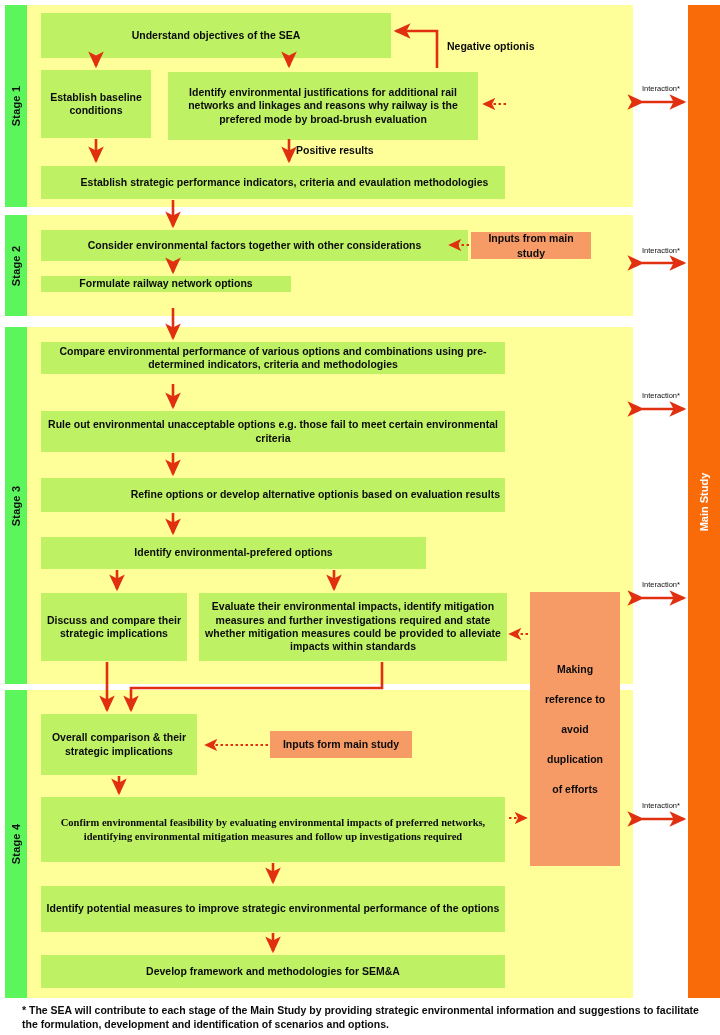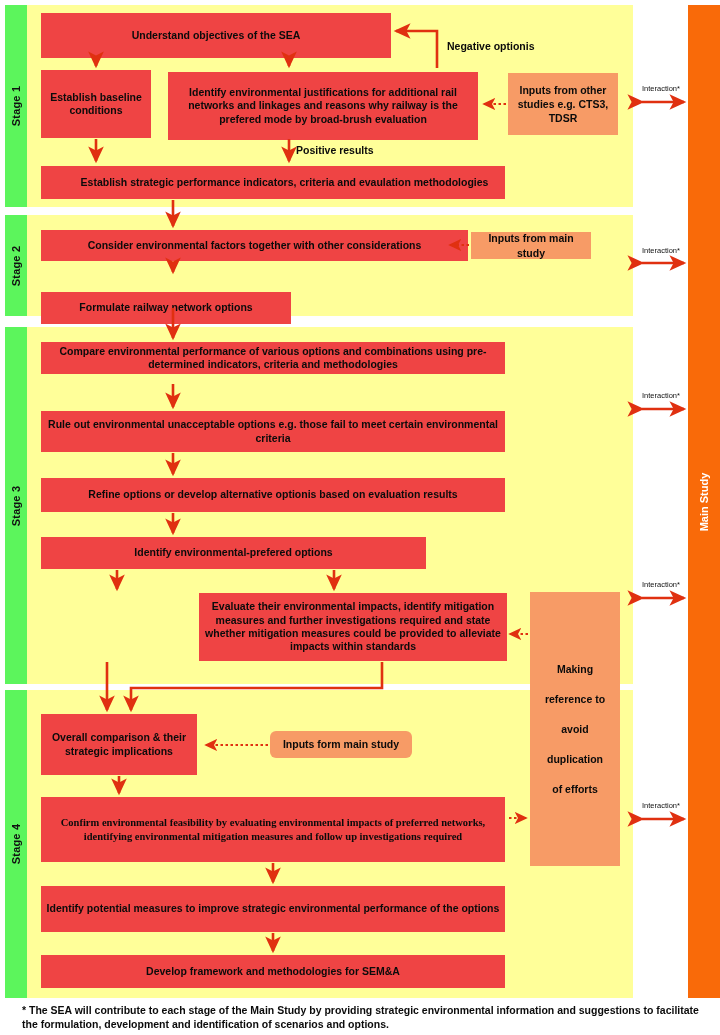--- a/index.html
+++ b/index.html
@@ -34,21 +34,21 @@
   .stage-tab-label {
     transform: rotate(-90deg);
     white-space: nowrap;
     font-size: 11px;
     font-weight: bold;
     color: #111111;
     letter-spacing: 0.2px;
   }
   .proc-box {
     position: absolute;
-    background: #ef4444;
+    background: #bef264;
     display: flex;
     align-items: center;
     justify-content: center;
     text-align: center;
     box-sizing: border-box;
     padding: 2px 5px;
   }
   .proc-box span {
     font-size: 10.5px;
     font-weight: bold;
@@ -146,23 +146,20 @@
   </div>
 
   <div class="proc-box" style="left:41px; top:70px; width:110px; height:68px;">
     <span>Establish baseline conditions</span>
   </div>
 
   <div class="proc-box" style="left:168px; top:72px; width:310px; height:68px;">
     <span>Identify environmental justifications for additional rail networks and linkages and reasons why railway is the prefered mode by broad-brush evaluation</span>
   </div>
 
-  <div class="input-box" style="left:508px; top:73px; width:110px; height:62px;">
-    <span>Inputs from other studies e.g. CTS3, TDSR</span>
-  </div>
 
   <div class="proc-box" style="left:41px; top:166px; width:464px; height:33px;padding-left:28px;">
     <span>Establish strategic performance indicators, criteria and evaulation methodologies</span>
   </div>
 
   <div class="flow-label" style="left:447px; top:40px;">Negative optionis</div>
   <div class="flow-label" style="left:296px; top:144px;">Positive results</div>
 
   <div class="stage-panel" style="left:5px; top:215px; width:628px; height:101px;"></div>
   <div class="stage-tab" style="left:5px; top:215px; width:22px; height:101px;">
@@ -170,45 +167,48 @@
   </div>
 
   <div class="proc-box" style="left:41px; top:230px; width:427px; height:31px;">
     <span>Consider environmental factors together with other considerations</span>
   </div>
 
   <div class="input-box" style="left:471px; top:232px; width:120px; height:27px;">
     <span>Inputs from main study</span>
   </div>
 
-  <div class="proc-box" style="left:41px; top:292px; width:250px; height:32px;">
+  <div class="proc-box" style="left:41px; top:276px; width:250px; height:16px;">
     <span>Formulate railway network options</span>
   </div>
 
   <div class="stage-panel" style="left:5px; top:327px; width:628px; height:357px;"></div>
   <div class="stage-tab" style="left:5px; top:327px; width:22px; height:357px;">
     <span class="stage-tab-label">Stage 3</span>
   </div>
 
   <div class="proc-box" style="left:41px; top:342px; width:464px; height:32px;">
     <span>Compare environmental performance of various options and combinations using pre-determined indicators, criteria and methodologies</span>
   </div>
 
   <div class="proc-box" style="left:41px; top:411px; width:464px; height:41px;">
     <span>Rule out environmental unacceptable options e.g. those fail to meet certain environmental criteria</span>
   </div>
 
-  <div class="proc-box" style="left:41px; top:478px; width:464px; height:34px;">
+  <div class="proc-box" style="left:41px; top:478px; width:464px; height:34px;justify-content:flex-end;">
     <span>Refine options or develop alternative optionis based on evaluation results</span>
   </div>
 
   <div class="proc-box" style="left:41px; top:537px; width:385px; height:32px;">
     <span>Identify environmental-prefered options</span>
   </div>
 
+  <div class="proc-box" style="left:41px; top:593px; width:146px; height:68px;">
+    <span>Discuss and compare their strategic implications</span>
+  </div>
 
   <div class="proc-box" style="left:199px; top:593px; width:308px; height:68px;">
     <span>Evaluate their environmental impacts, identify mitigation measures and further investigations required and state whether mitigation measures could be provided to alleviate impacts within standards</span>
   </div>
 
   <div class="side-box" style="left:530px; top:592px; width:90px; height:274px;">
     <span>Making</span>
     <span>reference to</span>
     <span>avoid</span>
     <span>duplication</span>
@@ -225,21 +225,21 @@
     <span>reference to</span>
     <span>avoid</span>
     <span>duplication</span>
     <span>of efforts</span>
   </div>
 
   <div class="proc-box" style="left:41px; top:714px; width:156px; height:61px;">
     <span>Overall comparison &amp; their strategic implications</span>
   </div>
 
-  <div class="input-box" style="left:270px; top:731px; width:142px; height:27px;border-radius:6px;">
+  <div class="input-box" style="left:270px; top:731px; width:142px; height:27px;">
     <span>Inputs form main study</span>
   </div>
 
   <div class="proc-box" style="left:41px; top:797px; width:464px; height:65px;font-family:Liberation Serif, serif;">
     <span>Confirm environmental feasibility by evaluating environmental impacts of preferred networks, identifying environmental mitigation measures and follow up investigations required</span>
   </div>
 
   <div class="proc-box" style="left:41px; top:886px; width:464px; height:46px;">
     <span>Identify potential measures to improve strategic environmental performance of the options</span>
   </div>

